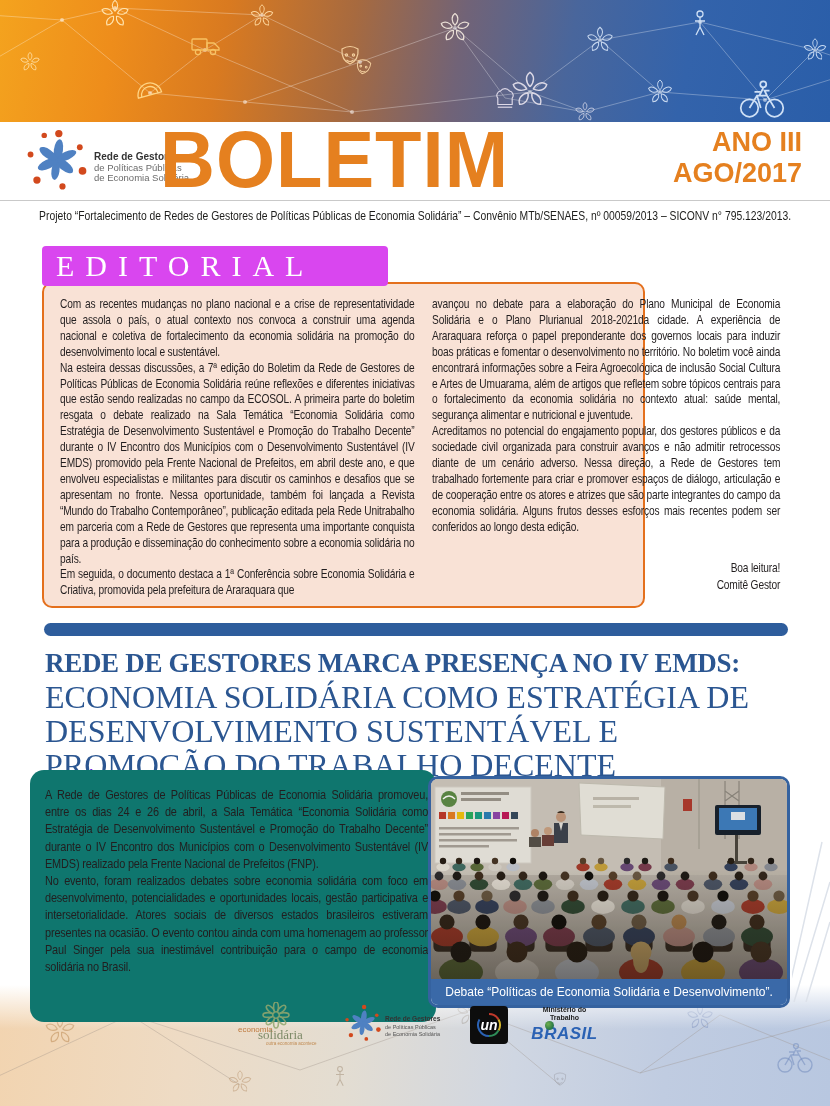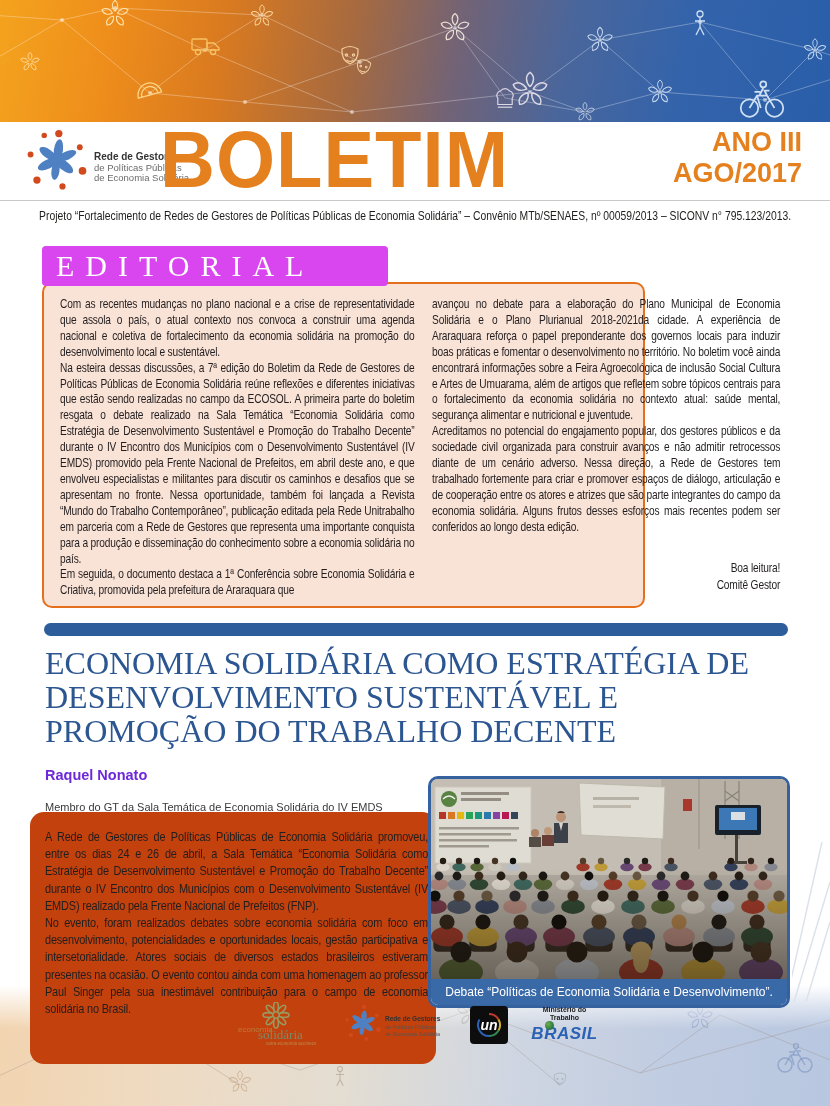--- a/index.html
+++ b/index.html
@@ -57,21 +57,21 @@
 
   
   .band{position:absolute;left:0;top:985px;width:830px;height:121px;
     background:linear-gradient(95deg,#f2d4b0 0%,#eedbc4 22%,#e3ddd2 42%,
       #cfd6e2 62%,#c0cce1 80%,#b8c7e0 100%);}
   .band svg{position:absolute;left:0;top:0;width:830px;height:121px;}
   .band-fade{position:absolute;left:0;top:0;width:100%;height:44px;
     background:linear-gradient(#ffffff,rgba(255,255,255,0));}
 
   
-  .article-card{position:absolute;left:30px;top:812px;width:406px;height:252px;background:#c2410c;
+  .article-card{position:absolute;left:30px;top:770px;width:406px;height:252px;background:#0f766e;
     border-radius:14px;z-index:2;}
   .article-text{position:absolute;left:15px;top:16px;width:470px;font-size:13.4px;
     line-height:17.2px;letter-spacing:-0.2px;text-align:justify;color:#221e1f;
     transform:scaleX(0.815);transform-origin:0 0;}
   .article-text p{margin:0;}
 
   
   .photo-frame{position:absolute;left:428px;top:776px;width:362px;height:232px;background:#fff;
     border:3px solid #35629f;border-radius:10px;box-sizing:border-box;overflow:hidden;z-index:2;}
   .photo{display:block;width:356px;height:200px;}
@@ -236,20 +236,21 @@
       <div class="signoff">
         <div>Boa leitura!</div>
         <div>Comitê Gestor</div>
       </div>
     </div>
   </div>
 
   <div class="bluebar"></div>
 
   <div class="headline">
+    <h1 class="hl1">REDE DE GESTORES MARCA PRESENÇA NO IV EMDS:</h1>
     <h2 class="hl2">ECONOMIA SOLIDÁRIA COMO ESTRATÉGIA DE
 DESENVOLVIMENTO SUSTENTÁVEL E
 PROMOÇÃO DO TRABALHO DECENTE</h2>
   </div>
   <div class="author">
     <div class="nm">Raquel Nonato</div>
     <div class="rl">Membro do GT da Sala Temática de Economia Solidária do IV EMDS</div>
   </div>
 
   <div class="band">

